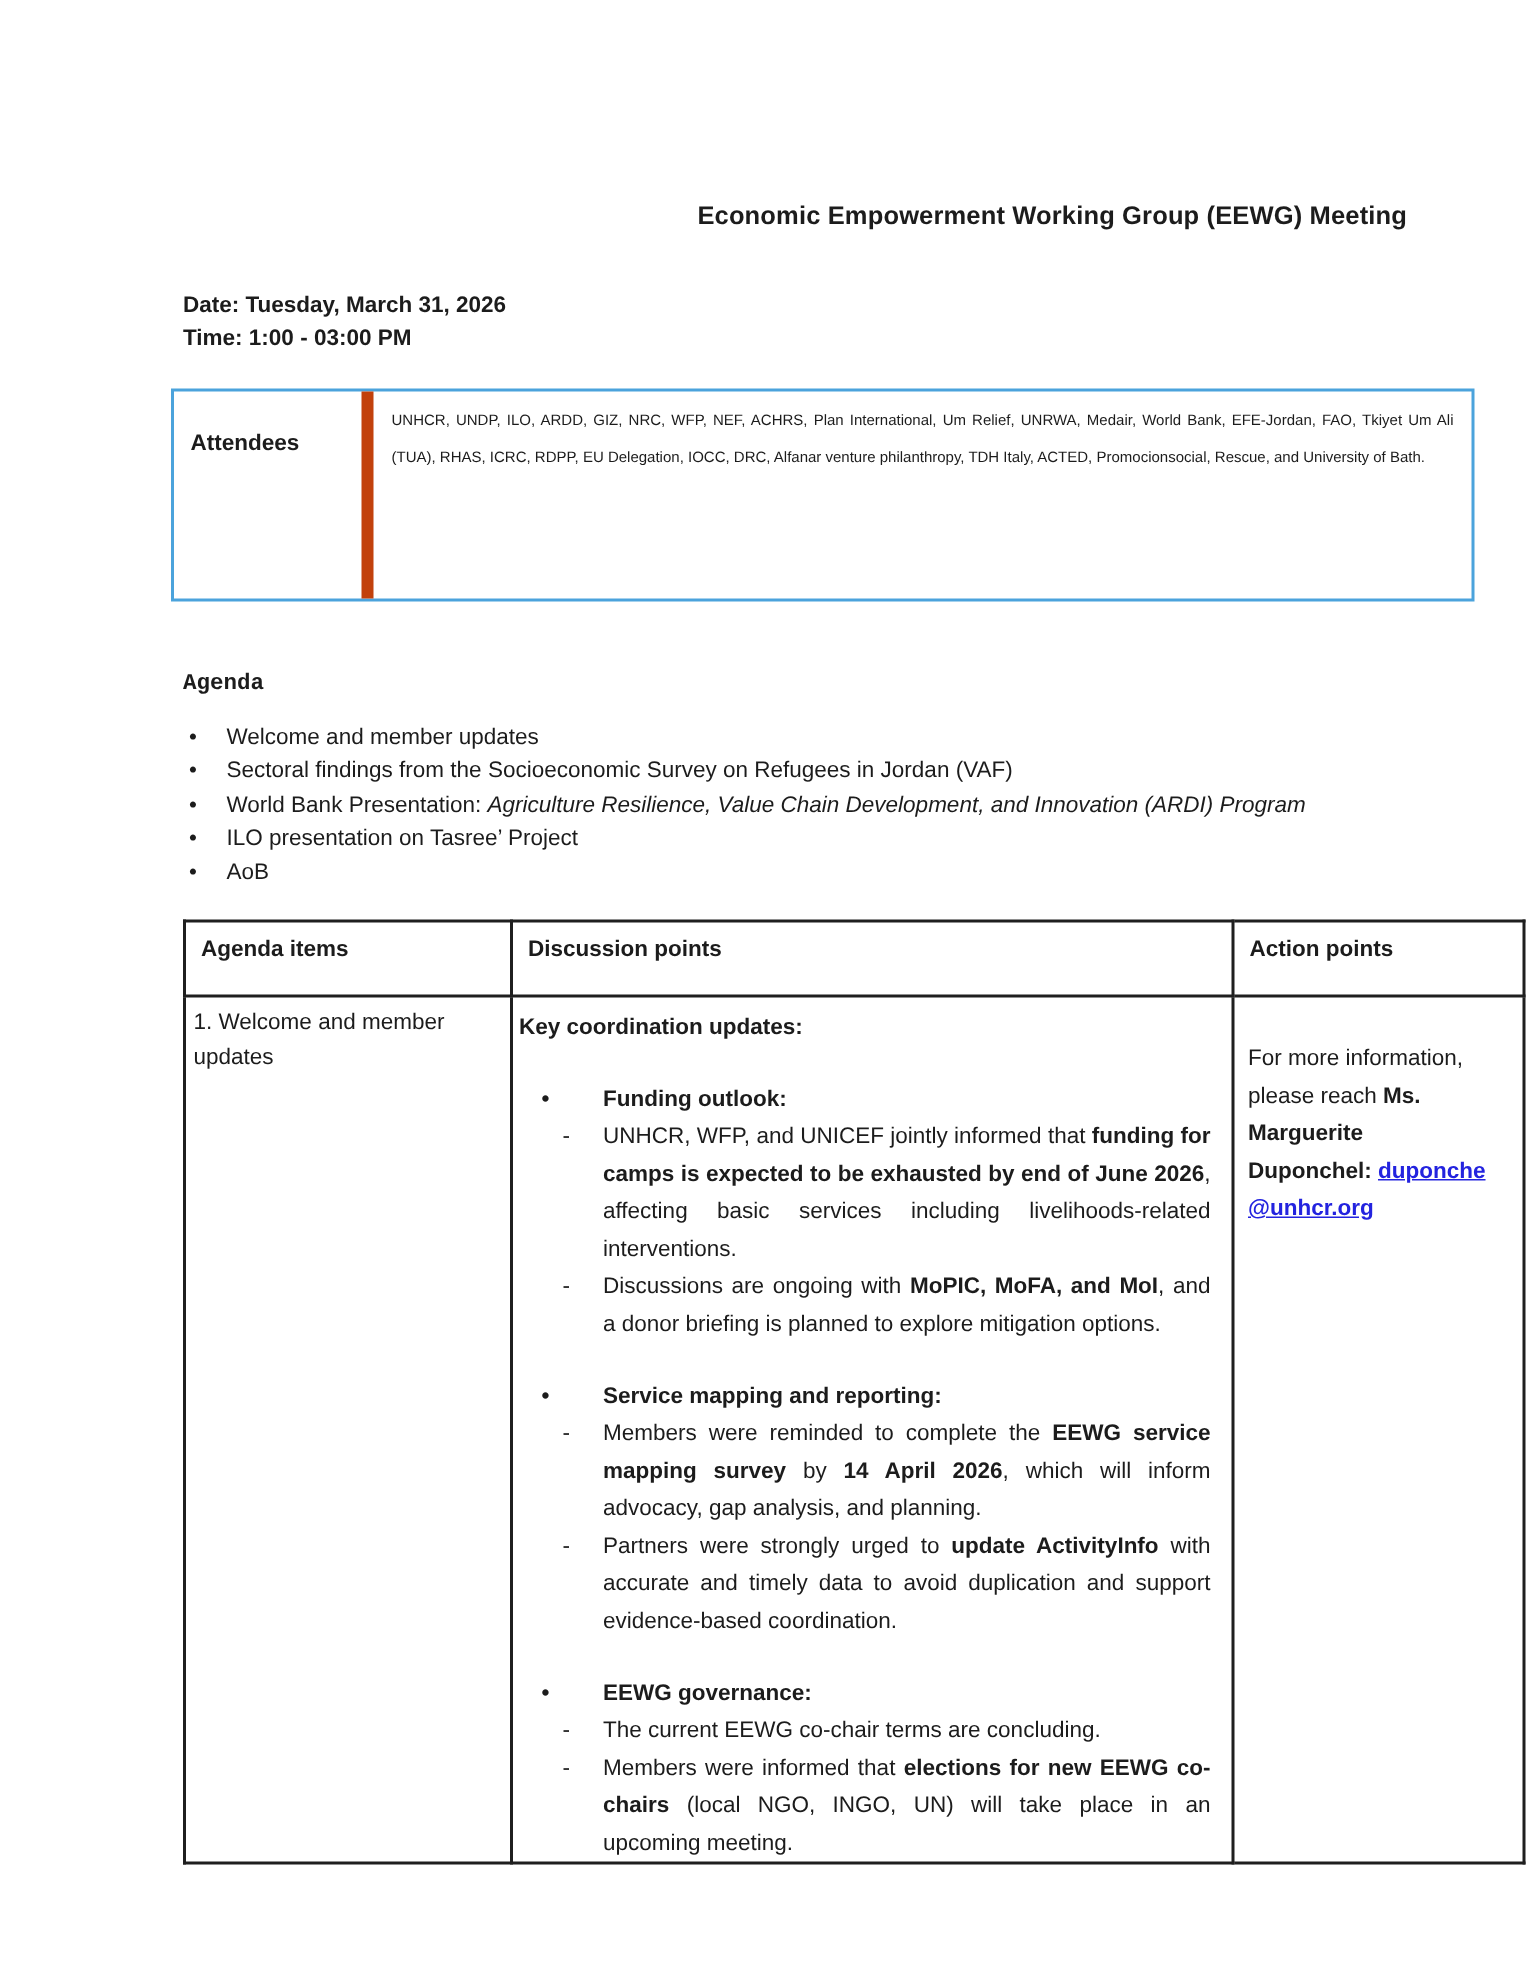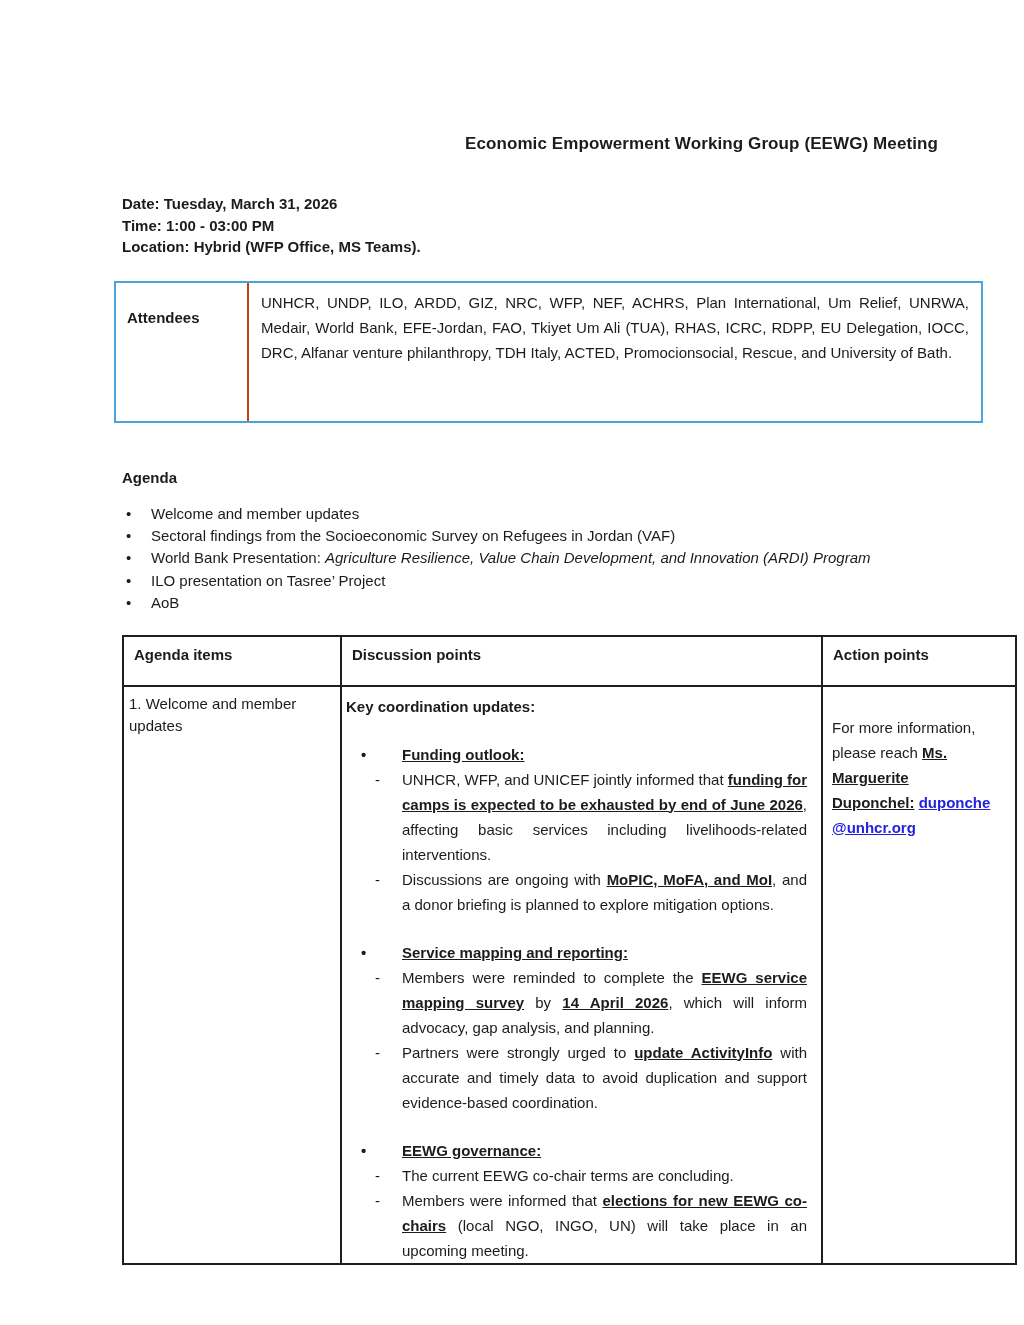--- a/index.html
+++ b/index.html
@@ -4,21 +4,21 @@
 <style>
   * { margin:0; padding:0; box-sizing:border-box; }
   html, body { background:#ffffff; }
   body {
     width:1024px; height:1325px;
     font-family:"Liberation Sans", sans-serif;
     color:#1c1c1c;
     overflow:hidden;
     position:relative;
   }
-  .b { font-weight:bold;text-decoration:underline; }
+  .b { font-weight:bold; }
   .i { font-style:italic; }
 
   .doc-title {
     margin:132px 0 0 122px;
     width:816px;
     text-align:right;
     font-size:17px;
     font-weight:bold;
     line-height:23px;
     letter-spacing:0.1px;
@@ -35,38 +35,39 @@
   .attendees {
     margin:23px 0 0 114px;
     width:869px;
     height:142px;
     border:2px solid #4BA3DC;
     display:flex;
     background:#fff;
   }
   .attendees .label-cell {
     width:133px;
-    border-right:2px solid #c2410c;
+    border-right:8px solid #c2410c;
     padding:26px 8px 0 11px;
     font-size:15px;
     font-weight:bold;
   }
   .attendees .list-cell {
     flex:1;
     padding:7px 12px 0 12px;
-    font-size:15px;
+    font-size:10px;
     line-height:25px;
     text-align:justify;
   }
 
   .agenda-heading {
     margin:46px 0 16px 122px;
     font-size:15px;
     font-weight:bold;
     line-height:18px;
+    font-family:Liberation Mono, monospace;
   }
   .agenda-list {
     margin:3px 0 0 122px;
     width:866px;
     list-style:none;
     font-size:15px;
     line-height:22.4px;
   }
   .agenda-list li { position:relative; padding-left:29px; }
   .agenda-list li .marker { position:absolute; left:4px; }
@@ -113,21 +114,20 @@
   }
 </style>
 </head>
 <body>
 
 <div class="doc-title">Economic Empowerment Working Group (EEWG) Meeting</div>
 
 <div class="meta">
   <div>Date: Tuesday, March 31, 2026</div>
   <div>Time: 1:00 - 03:00 PM</div>
-  <div>Location: Hybrid (WFP Office, MS Teams).</div>
 </div>
 
 <div class="attendees">
   <div class="label-cell">Attendees</div>
   <div class="list-cell">UNHCR, UNDP, ILO, ARDD, GIZ, NRC, WFP, NEF, ACHRS, Plan International, Um Relief, UNRWA, Medair, World Bank, EFE-Jordan, FAO, Tkiyet Um Ali (TUA), RHAS, ICRC, RDPP, EU Delegation, IOCC, DRC, Alfanar venture philanthropy, TDH Italy, ACTED, Promocionsocial, Rescue, and University of Bath.</div>
 </div>
 
 <div class="agenda-heading">Agenda</div>
 <ul class="agenda-list">
     <li><span class="marker">•</span><span>Welcome and member updates</span></li>

